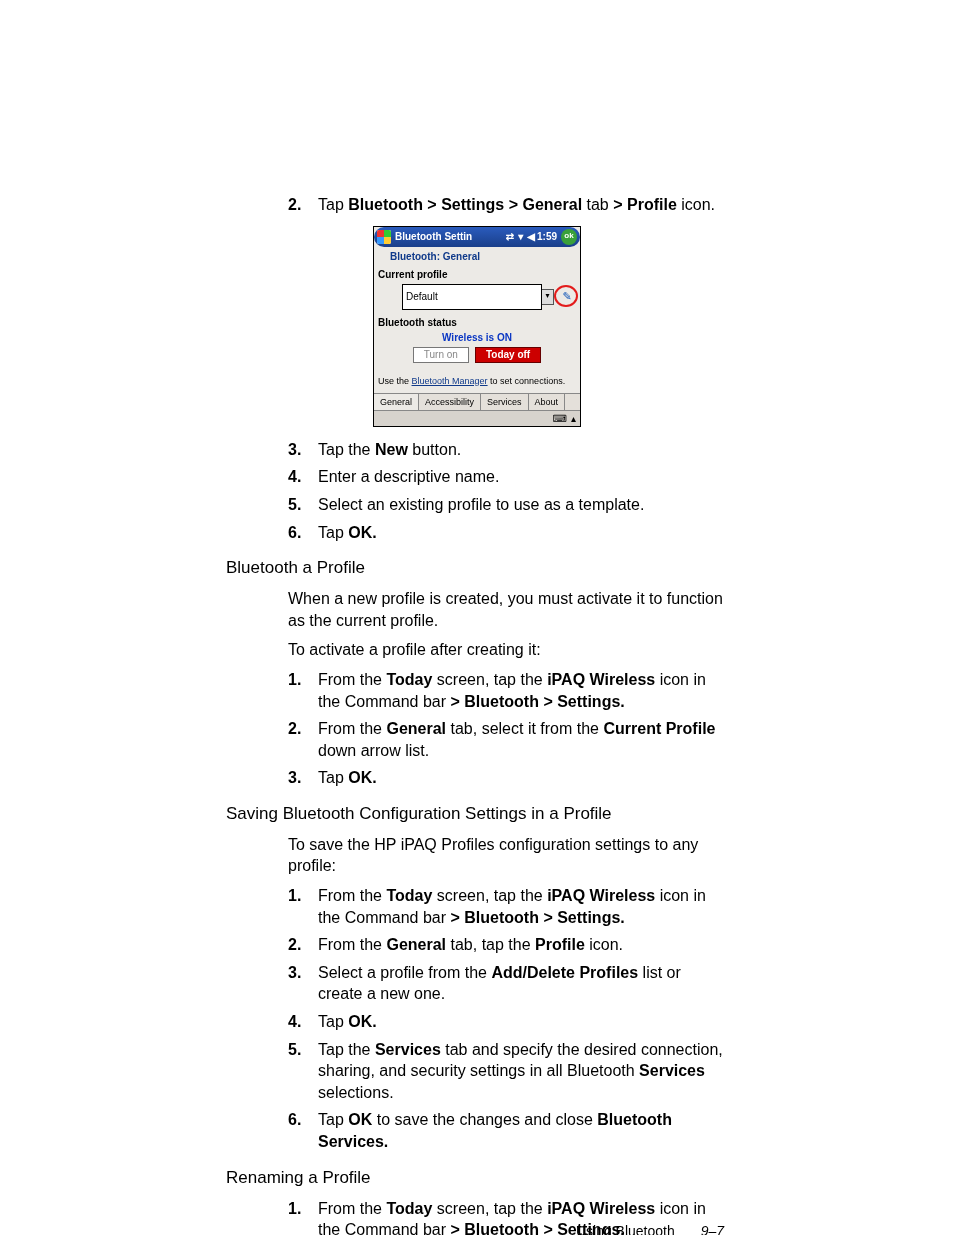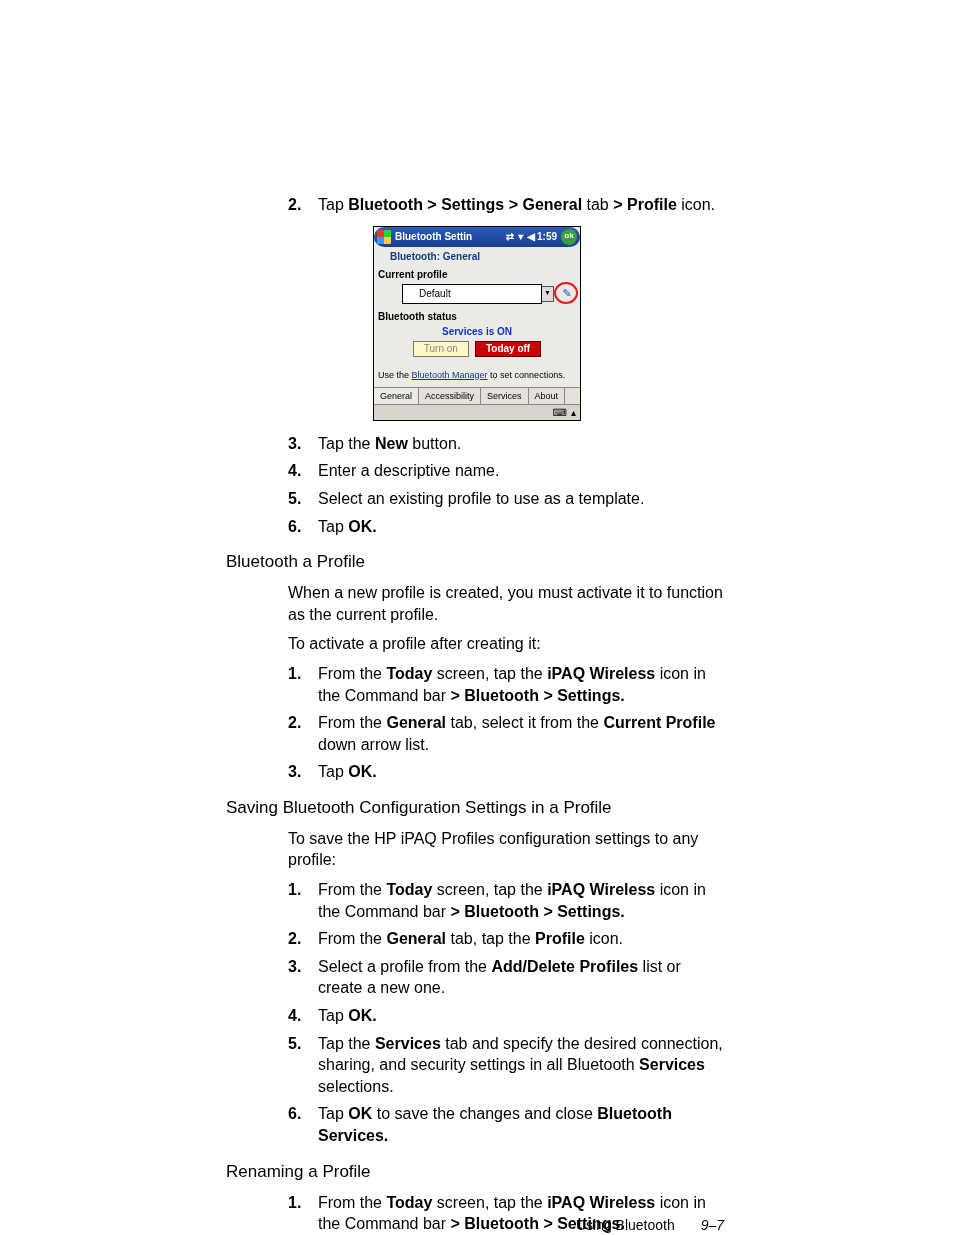--- a/index.html
+++ b/index.html
@@ -25,29 +25,29 @@
   .titlebar .flag span:nth-child(4){background:#fc3;}
   .titlebar .title { flex: 1; white-space: nowrap; overflow: hidden; }
   .titlebar .time { margin-left: auto; font-weight: 700; font-size: 10px; }
   .titlebar .ok { width: 16px; height: 16px; border-radius: 50%; background: #3aa03a; color: #fff; display: flex; align-items: center; justify-content: center; font-size: 8px; font-weight: 700; margin-left: 4px; }
   .titlebar .statico { margin: 0 2px; font-size: 10px; }
 
   .section-label { color: #103a8a; font-weight: 700; padding: 3px 16px; }
   .blk { padding: 2px 4px 4px 4px; }
   .lbl-bold { font-weight: 700; margin-bottom: 2px; }
   .inputrow { display: flex; align-items: center; margin-left: 24px; }
-  .inputrow .txtbox { flex: 1; height: 20px; border: 1px solid #000; background: #fff; padding: 0 16px; display: flex; align-items: center; }
+  .inputrow .txtbox { flex: 1; height: 26px; border: 1px solid #000; background: #fff; padding: 0 3px; display: flex; align-items: center; }
   .arrowbtn { width: 12px; height: 16px; border: 1px solid #555; border-left: none; background: #ddd; display: flex; align-items: center; justify-content: center; font-size: 8px; }
   .profile-icon { width: 18px; height: 18px; margin-left: 4px; position: relative; display: flex; align-items: center; justify-content: center; font-size: 11px; color: #1458b8; }
   .circle-ann { position: absolute; width: 24px; height: 22px; border: 2px solid #e31b1b; border-radius: 50%; top: -3px; left: -4px; }
 
   .status-on { color: #0a36c3; font-weight: 700; text-align: center; margin: 2px 0; }
   .btnrow { display: flex; justify-content: center; gap: 6px; }
   .btn { height: 16px; padding: 0 10px; border: 1px solid #777; display: flex; align-items: center; font-size: 10px; }
-  .btn.disabled { background: #fef9c3; color: #888; }
+  .btn.disabled { background: #ffffff; color: #888; }
   .btn.off { background: #c00; color: #fff; font-weight: 700; border-color: #600; }
 
   .usemgr { padding: 8px 4px 6px 4px; font-size: 9px; }
   .usemgr .lnk { color: #103a8a; text-decoration: underline; }
 
   .tabs { display: flex; border-top: 1px solid #888; background: #e4e0da; font-size: 9px; }
   .tabs div { padding: 2px 6px; border-right: 1px solid #888; }
   .input-bar { height: 16px; background: #d7d3cd; border-top: 1px solid #888; display: flex; justify-content: flex-end; align-items: center; padding-right: 4px; gap: 4px; font-size: 10px; }
 
   .footer { position: absolute; bottom: 170px; right: 230px; font-size: 14px; }
@@ -88,21 +88,21 @@
           <div class="txtbox">Default</div>
           <div class="arrowbtn">▾</div>
           <div class="profile-icon">
             ✎
             <div class="circle-ann"></div>
           </div>
         </div>
       </div>
       <div class="blk">
         <div class="lbl-bold">Bluetooth status</div>
-        <div class="status-on">Services is ON</div>
+        <div class="status-on">Wireless is ON</div>
         <div class="btnrow">
           <div class="btn disabled">Turn on</div>
           <div class="btn off">Today off</div>
         </div>
       </div>
       <div class="usemgr">
         <span>Use the </span><span class="lnk">Bluetooth Manager</span><span> to set connections.</span>
       </div>
       <div class="tabs">
           <div style="background: rgb(236, 234, 230);">General</div>

